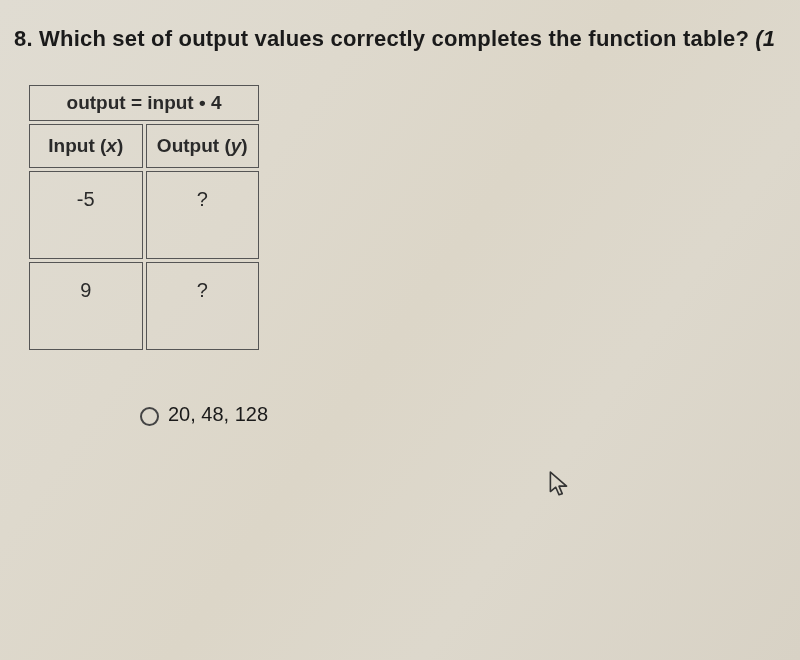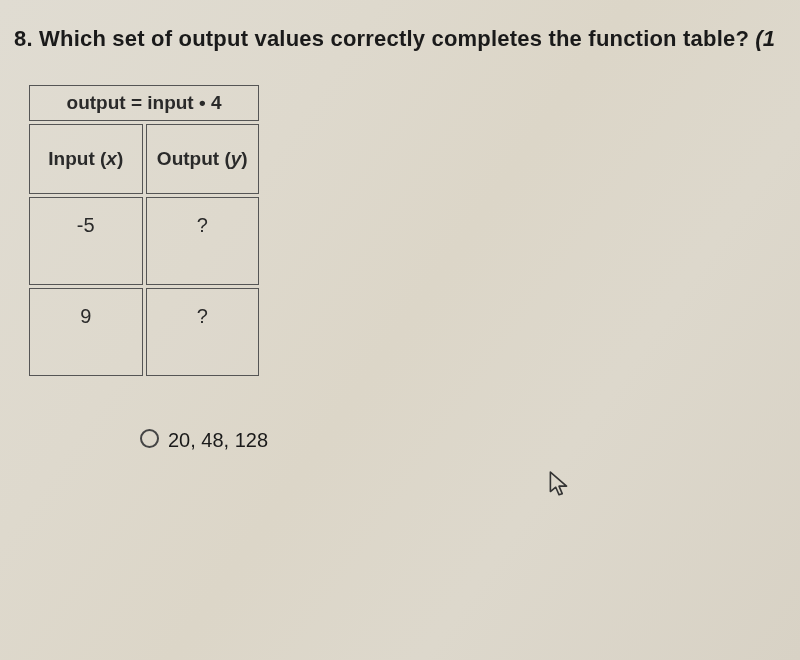--- a/index.html
+++ b/index.html
@@ -43,38 +43,38 @@
     .rule-cell {
       font-weight: bold;
       font-size: 19px;
       padding: 6px 10px;
       text-align: left;
       width: 230px;
     }
     .header-cell {
       font-weight: bold;
       font-size: 19px;
-      padding: 23px 8px;
+      padding: 10px 8px;
     }
     .header-cell .var {
       font-style: italic;
     }
     .data-cell {
       font-size: 20px;
       width: 108px;
       height: 88px;
       vertical-align: top;
       padding-top: 16px;
     }
     .options-container {
       margin: 46px 0 0 140px;
     }
     .option-row {
       display: flex;
-      align-items: flex-start;
+      align-items: flex-end;
       margin-bottom: 6px;
       cursor: pointer;
     }
     .radio-circle {
       width: 19px;
       height: 19px;
       border: 2px solid #444;
       border-radius: 50%;
       margin-right: 9px;
       flex-shrink: 0;

